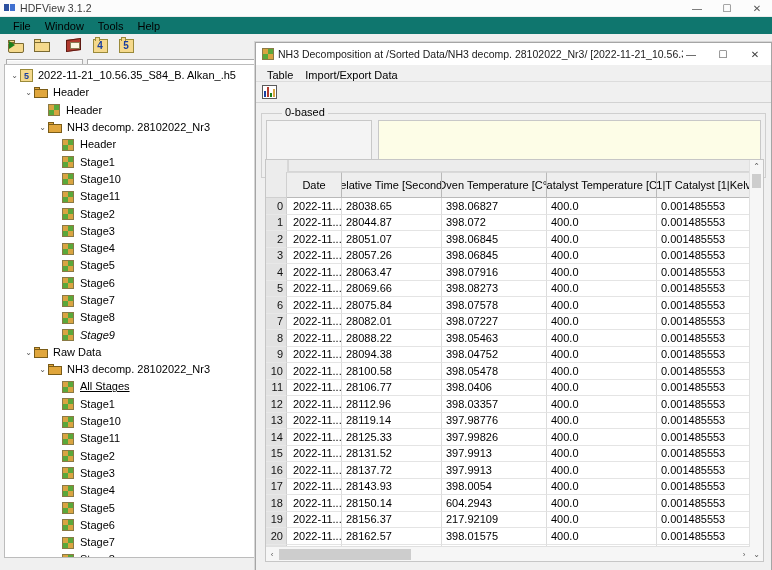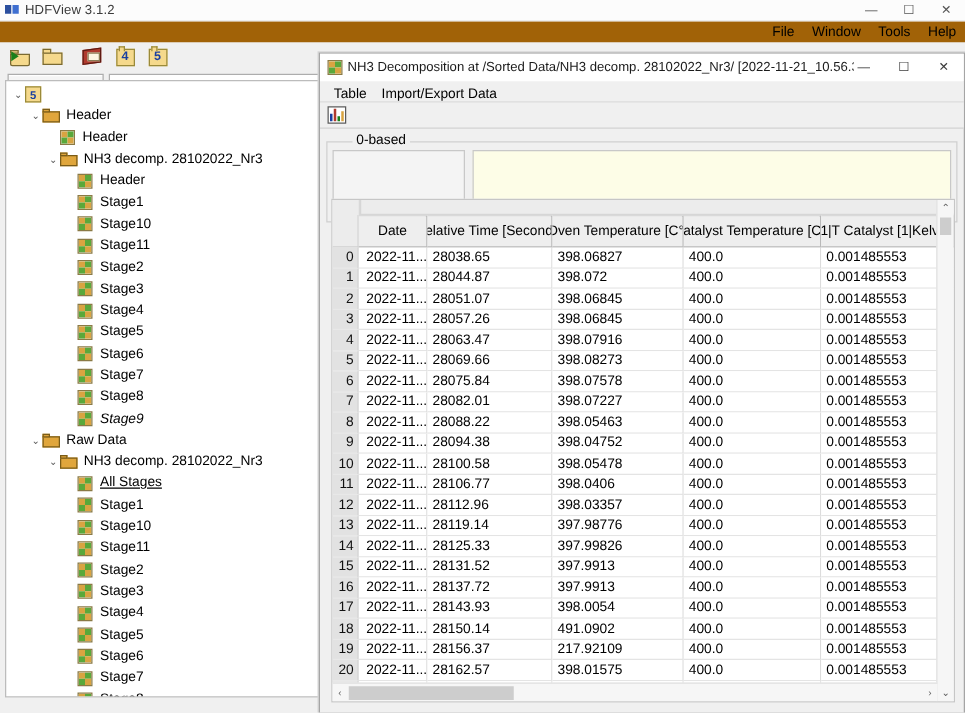--- a/index.html
+++ b/index.html
@@ -16,21 +16,21 @@
   .titlebar{height:16px;background:#fcfcfc;display:flex;align-items:center;position:relative;border-bottom:1px solid #ececec;}
   .tb-icon{width:12px;height:10px;margin-left:4px;margin-right:4px;position:relative;flex:none;}
   .tb-icon .sq{position:absolute;width:5px;height:7px;top:1px;background:#2b4f9e;}
   .tb-icon .sq2{left:0;}
   .tb-icon .sq3{left:6px;background:#3f6fd0;}
   .tb-title{font-size:10.5px;color:#3a3a3a;letter-spacing:.1px;}
   .winbtns{position:absolute;right:0;top:0;height:16px;display:flex;}
   .winbtn{width:30px;height:16px;display:flex;align-items:center;justify-content:center;font-size:10px;color:#555;}
 
   
-  .menubar{height:17px;display:flex;align-items:center;padding-left:6px;background:#a16207;justify-content:flex-end;}
+  .menubar{height:17px;display:flex;align-items:center;padding-left:6px;background:#0f766e;}
   .menu-item{padding:1px 7px;font-size:11px;color:#000;}
 
   
   .toolbar{height:23px;display:flex;align-items:center;padding-left:6px;gap:6px;background:#f0f0f0;}
   .tbtn{width:20px;height:19px;display:flex;align-items:center;justify-content:center;position:relative;}
   .ico-openfolder{width:17px;height:14px;position:relative;}
   .ico-openfolder .body{position:absolute;left:0;bottom:0;width:16px;height:10px;background:#f5d98c;border:1px solid #7a6a32;box-sizing:border-box;border-radius:0 0 2px 2px;}
   .ico-openfolder .tab{position:absolute;left:0;top:1px;width:7px;height:3px;background:#f5d98c;border:1px solid #7a6a32;box-sizing:border-box;}
   .ico-openfolder .arrow{position:absolute;left:1px;top:2px;width:0;height:0;border-left:6px solid #1a7f1a;border-top:4px solid transparent;border-bottom:4px solid transparent;}
   .ico-closedfolder{width:16px;height:13px;position:relative;}
@@ -176,20 +176,21 @@
   <div class="recentrow">
     <div class="recent-btn">Recent Files</div>
     <div class="path-field">C:\Users\abdul\Downloads\2022-11-21_10.</div>
   </div>
 
   <div class="treepanel">
     <div class="tree" id="tree">
         <div class="tnode" style="padding-left: 4px;">
           <span class="twist">⌄</span>
           <span class="ico-h5">5</span>
+          <span class="tlabel">2022-11-21_10.56.35_S84_B. Alkan_.h5</span>
         </div>
         <div class="tnode" style="padding-left: 18px;">
           <span class="twist">⌄</span>
           <span class="ico-grp">
             <i class="b"></i>
             <i class="t"></i>
           </span>
           <span class="tlabel">Header</span>
         </div>
         <div class="tnode" style="padding-left: 32px;">
@@ -656,21 +657,21 @@
             <div class="td c0 c-date">2022-11...</div>
             <div class="td c1">28143.93</div>
             <div class="td c2">398.0054</div>
             <div class="td c3">400.0</div>
             <div class="td c4">0.001485553</div>
           </div>
           <div class="trow">
             <div class="rh">18</div>
             <div class="td c0 c-date">2022-11...</div>
             <div class="td c1">28150.14</div>
-            <div class="td c2">491.0902</div>
+            <div class="td c2">604.2943</div>
             <div class="td c3">400.0</div>
             <div class="td c4">0.001485553</div>
           </div>
           <div class="trow">
             <div class="rh">19</div>
             <div class="td c0 c-date">2022-11...</div>
             <div class="td c1">28156.37</div>
             <div class="td c2">217.92109</div>
             <div class="td c3">400.0</div>
             <div class="td c4">0.001485553</div>

